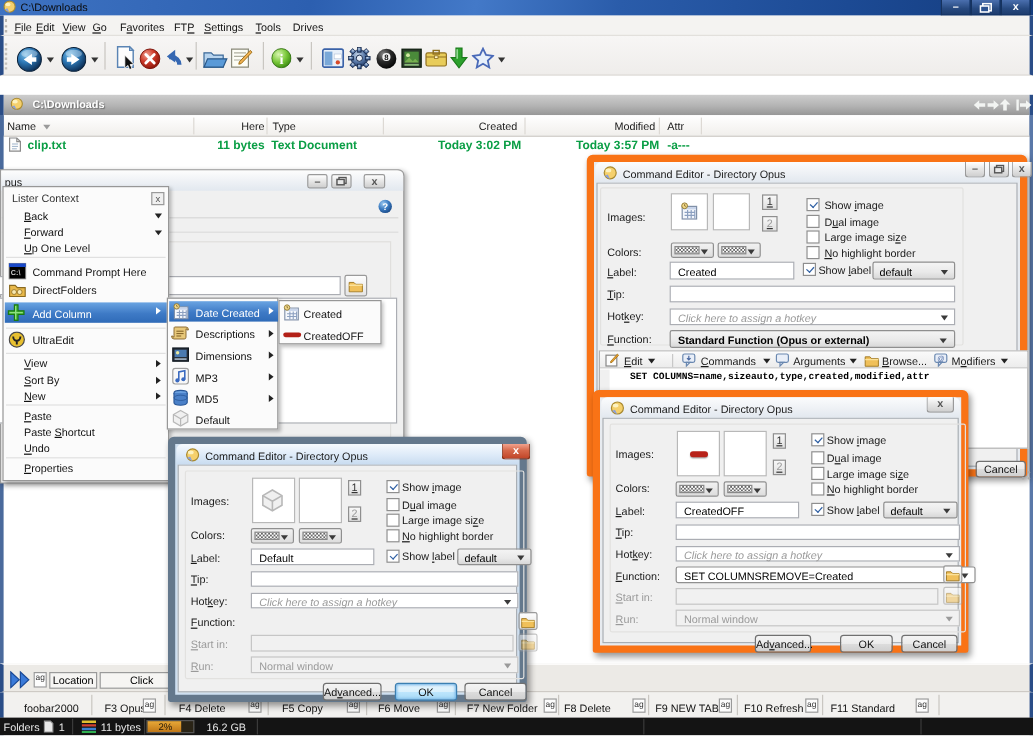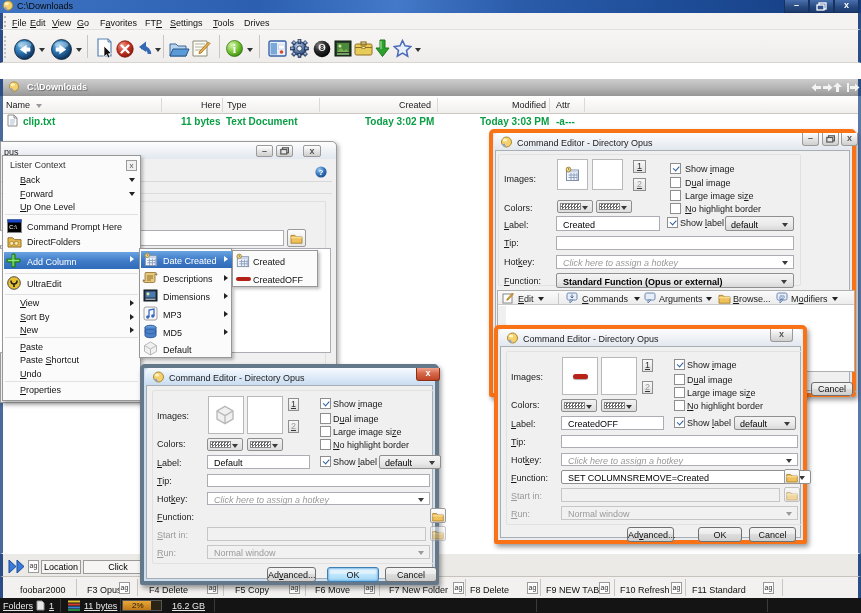--- a/index.html
+++ b/index.html
@@ -23,23 +23,23 @@
 .htxt{position:absolute;top:4px;color:#1a1a1a;}
 .grn{position:absolute;color:#0a9e45;font-weight:bold;font-size:10px;}
 .sideL{left:0;top:96px;width:3px;height:517px;background:#4a6a9c;}
 .sideR{right:0;top:96px;width:3px;height:517px;background:#5a78a8;}
 #locbar{position:absolute;left:0;top:553px;width:861px;height:24px;background:#eceae6;border-top:1px solid #fff;border-bottom:1px solid #c6c3bd;border-left:3px solid #2a4d87;border-right:3px solid #2a4d87;}
 #fkeys{position:absolute;left:0;top:577px;width:861px;height:21px;background:#f2f1ef;border-left:3px solid #2a4d87;border-right:3px solid #2a4d87;}
 .fk{position:absolute;top:8px;color:#111;}
 .fksep{position:absolute;top:2px;width:1px;height:17px;background:#c9c6c1;}
 .agicon{position:absolute;top:5px;width:11px;height:12px;border:1px solid #9a9a9a;background:#fdfdfd;font-size:7px;line-height:10px;text-align:center;color:#333;}
 #statusbar{position:absolute;left:0;top:598px;width:861px;height:15px;background:#141414;color:#e8e8e8;}
-.stxt{position:absolute;top:3px;color:#e8e8e8;text-decoration:underline;}
+.stxt{position:absolute;top:3px;color:#e8e8e8;}
 .ssep{position:absolute;top:1px;width:1px;height:13px;background:#3a3a3a;}
-.dlg{position:absolute;background:#e7ebf0;border:4px solid #f97316;border-radius:5px 5px 2px 2px;box-shadow:2px 3px 5px rgba(0,0,0,0.4);}
+.dlg{position:absolute;background:#e7ebf0;border:6px solid #f97316;border-radius:5px 5px 2px 2px;box-shadow:2px 3px 5px rgba(0,0,0,0.4);}
 .dlg.active{background:#cedff0;border-color:#64788c;}
 .dlg::before{content:"";position:absolute;left:2px;right:2px;top:17px;bottom:2px;background:#f0f0f0;border:1px solid #a8aeb4;}
 .dlg .tbar{position:absolute;left:1px;top:0;right:1px;height:17px;border-radius:5px 5px 0 0;background:linear-gradient(#fbfcfd,#eef1f5 55%,#e2e8ef);}
 .dlg.active .tbar{background:linear-gradient(#f6fafe,#ddeaf8 55%,#c9dcf0);}
 .dcap{position:absolute;top:0px;height:13px;background:linear-gradient(#ffffff,#e8e8e8 45%,#cfcfcf);border:1px solid #9a9a9a;border-top:none;border-radius:0 0 3px 3px;color:#555;text-align:center;font-weight:bold;font-size:9px;line-height:11px;}
 .dcap.red{background:linear-gradient(#f1a28d,#d6684a 45%,#c04528);color:#fff;border-color:#8a3015;}
 .lbl{position:absolute;color:#1a1a1a;white-space:nowrap;}
 .glbl{position:absolute;color:#9a9a9a;white-space:nowrap;}
 .tf{position:absolute;background:#fff;border:1px solid #abadb3;}
 .tfg{position:absolute;background:#f1f1f1;border:1px solid #c6c6c6;}
@@ -263,21 +263,21 @@
 <div class="abs" style="left:0;top:114px;width:861px;height:13px">
 <svg class="abs" style="left:7px;top:0px" width="11" height="13" viewBox="0 0 11 13">
         <path d="M1 1 L7 1 L10 4 L10 12 L1 12 Z" fill="#fdfdfd" stroke="#8a8a8a"></path>
         <path d="M7 1 L7 4 L10 4" fill="none" stroke="#8a8a8a"></path>
         <path d="M3 6 h5 M3 8 h5 M3 10 h4" stroke="#9ab0c8" stroke-width="0.8"></path>
       </svg>
 <span class="grn" style="left:23px;top:2px">clip.txt</span>
 <span class="grn" style="left:181px;top:2px">11 bytes</span>
 <span class="grn" style="left:226px;top:2px">Text Document</span>
 <span class="grn" style="left:365px;top:2px">Today 3:02 PM</span>
-<span class="grn" style="left:480px;top:2px">Today 3:03 PM</span>
+<span class="grn" style="left:480px;top:2px">Today 3:57 PM</span>
 <span class="grn" style="left:556px;top:2px">-a---</span>
     </div>
 <div class="abs sideL"></div>
     <div class="abs sideR"></div>
 <div class="abs" style="left:4px;top:16px;width:1px;height:11px;border-left:2px dotted #b8b4ae"></div>
 <div class="abs" style="left:4px;top:36px;width:1px;height:22px;border-left:2px dotted #c4c0ba"></div>
 <div class="abs" style="left:4px;top:557px;width:1px;height:16px;border-left:2px dotted #c4c0ba"></div>
 <div class="abs" style="left:4px;top:580px;width:1px;height:15px;border-left:2px dotted #c4c0ba"></div>
 <div id="locbar">
 <svg class="abs" style="left:5px;top:5px" width="19" height="15" viewBox="0 0 19 15">
@@ -472,20 +472,21 @@
 <span class="lbl" style="left:235px;top:3px"><span class="u">B</span>rowse...</span>
 <svg class="abs" style="left:278px;top:1px" width="12" height="12" viewBox="0 0 12 12">
             <rect x="1" y="1" width="10" height="7" rx="1.5" fill="#e8eef8" stroke="#6a88b0"></rect>
             <path d="M4 8 L4 11 L7 8 Z" fill="#e8eef8" stroke="#6a88b0"></path>
             <text x="6" y="7" font-size="6" fill="#4a68a0" text-anchor="middle">@</text>
           </svg>
 <span class="lbl" style="left:293px;top:3px">M<span class="u">o</span>difiers</span>
           <div class="dnar" style="left:334px;top:6px"></div>
 </div>
 <div class="abs" style="left:0;top:15px;width:8px;height:65px;background:#f0f0f0"></div>
+<span class="abs mono" style="left:25px;top:17px;font-size:8px;font-weight:bold">SET COLUMNS=name,sizeauto,type,created,modified,attr</span>
 </div>
 <div class="btn" style="left:318px;top:249px;width:42px;height:14px;line-height:13px">Cancel</div>
 <svg class="abs" style="left:356px;top:257px" width="8" height="8">
         <circle cx="6.5" cy="1.5" r="1" fill="#aaa"></circle>
         <circle cx="6.5" cy="6.5" r="1" fill="#aaa"></circle>
         <circle cx="1.5" cy="6.5" r="1" fill="#aaa"></circle>
       </svg>
 </div>
 <div class="menu" id="ctxmenu" style="left:2px;top:155px;width:139px;height:246px">
 <span class="mi" style="left:7px;top:4px;color:#333">Lister Context</span>

